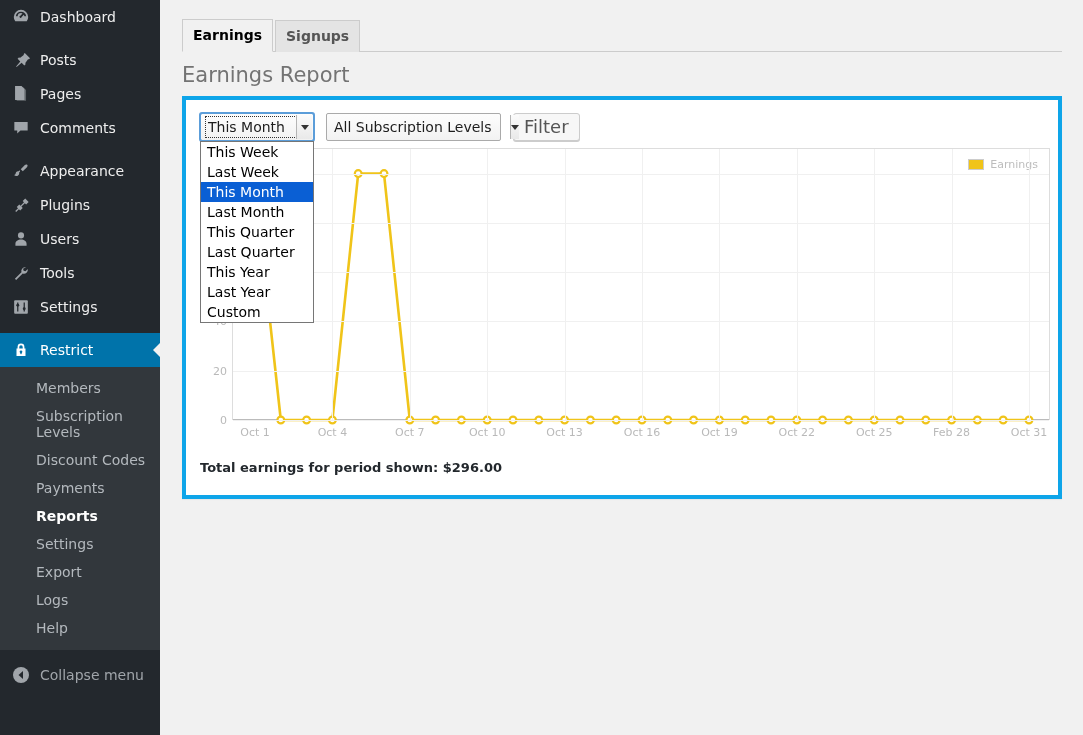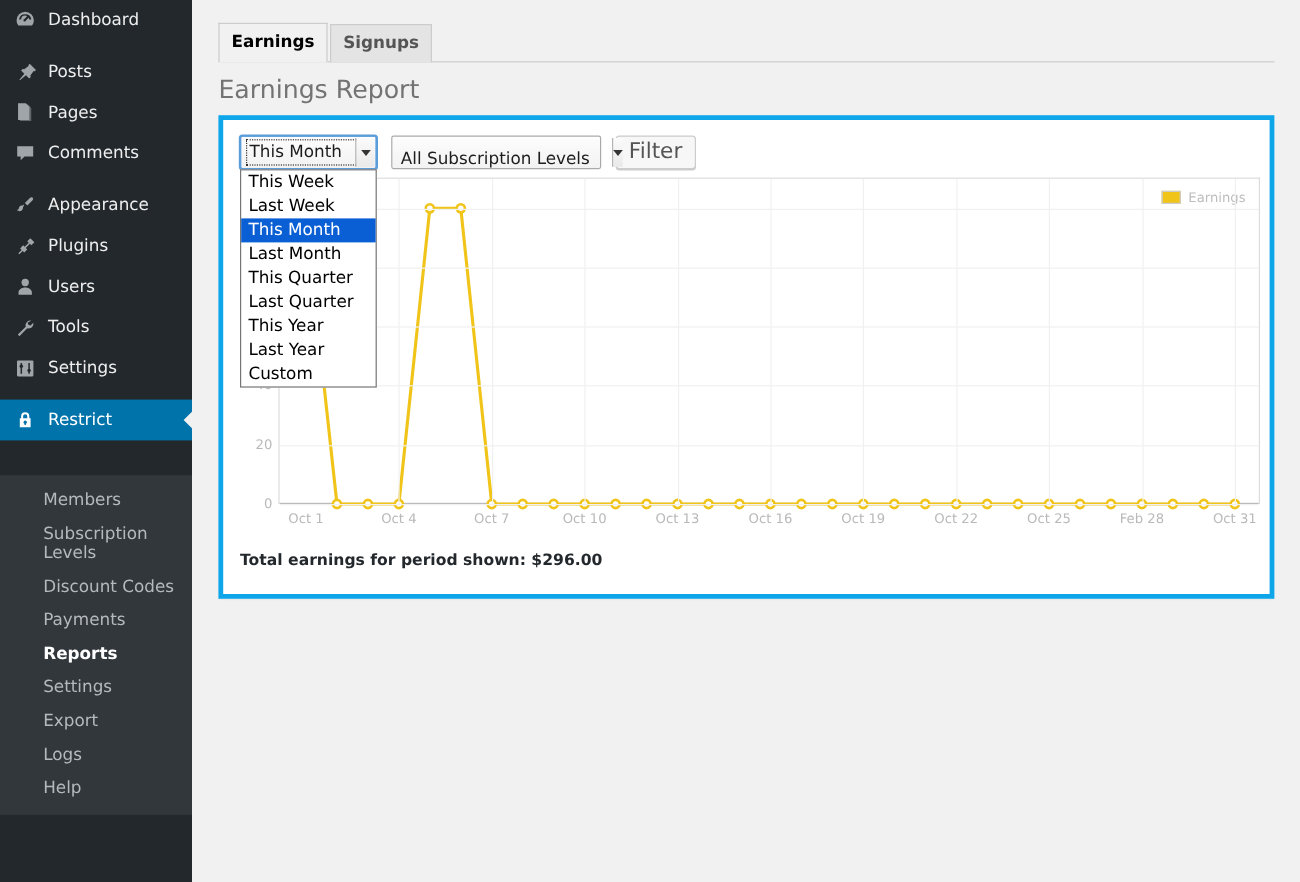--- a/index.html
+++ b/index.html
@@ -46,21 +46,20 @@
     position: absolute; right: -1px; top: 50%;
     margin-top: -8px;
     width: 0; height: 0;
     border-top: 8px solid transparent;
     border-bottom: 8px solid transparent;
     border-right: 8px solid #f1f1f1;
   }
   #submenu {
     background: #32373c;
     padding: 7px 0 8px 0;
-    margin-top: 29px;
   }
   .submenu-item {
     display: block;
     padding: 6px 0 6px 36px;
     font-size: 14px;
     color: #b4b9be;
     line-height: 16px;
     cursor: pointer;
   }
   .submenu-item.current { color: #fff; font-weight: 700; }
@@ -168,21 +167,21 @@
     outline: 2px solid #5b9dd9;
     outline-offset: -1px;
     border-color: #5b9dd9;
   }
   #sel-range .sel-txt {
     outline: 1px dotted #333;
     outline-offset: 2px;
     padding: 1px 18px 1px 0;
     width: 88px;
   }
-  #sel-level { width: 175px; margin-left: 12px; align-items: flex-end; }
+  #sel-level { width: 175px; margin-left: 12px; }
   #filter-btn {
     margin-left: 12px;
     height: 28px;
     padding: 0 10px;
     background: #f7f7f7;
     border: 1px solid #ccc;
     border-radius: 3px;
     box-shadow: 0 1px 0 #ccc;
     color: #555;
     font-size: 18px;
@@ -374,20 +373,29 @@
         <div class="submenu-item">Subscription Levels</div>
         <div class="submenu-item">Discount Codes</div>
         <div class="submenu-item">Payments</div>
         <div class="submenu-item current">Reports</div>
         <div class="submenu-item">Settings</div>
         <div class="submenu-item">Export</div>
         <div class="submenu-item">Logs</div>
         <div class="submenu-item">Help</div>
       </div>
     </div>
+  <div id="collapse-menu">
+    <span class="cbtn">
+      <svg width="18" height="18" viewBox="0 0 18 18">
+        <circle cx="9" cy="9" r="8" fill="#a0a5aa"></circle>
+        <path d="M11 5 L6.5 9 L11 13 Z" fill="#23282d"></path>
+      </svg>
+    </span>
+    <span>Collapse menu</span>
+  </div>
 </div>
 
 <div id="wpbody">
 
   <div class="nav-tab-wrapper" id="nav-tabs">
       <span class="nav-tab nav-tab-active">Earnings</span>
       <span class="nav-tab">Signups</span>
     </div>
 
   <h2 class="wrap-h2">Earnings Report</h2>

